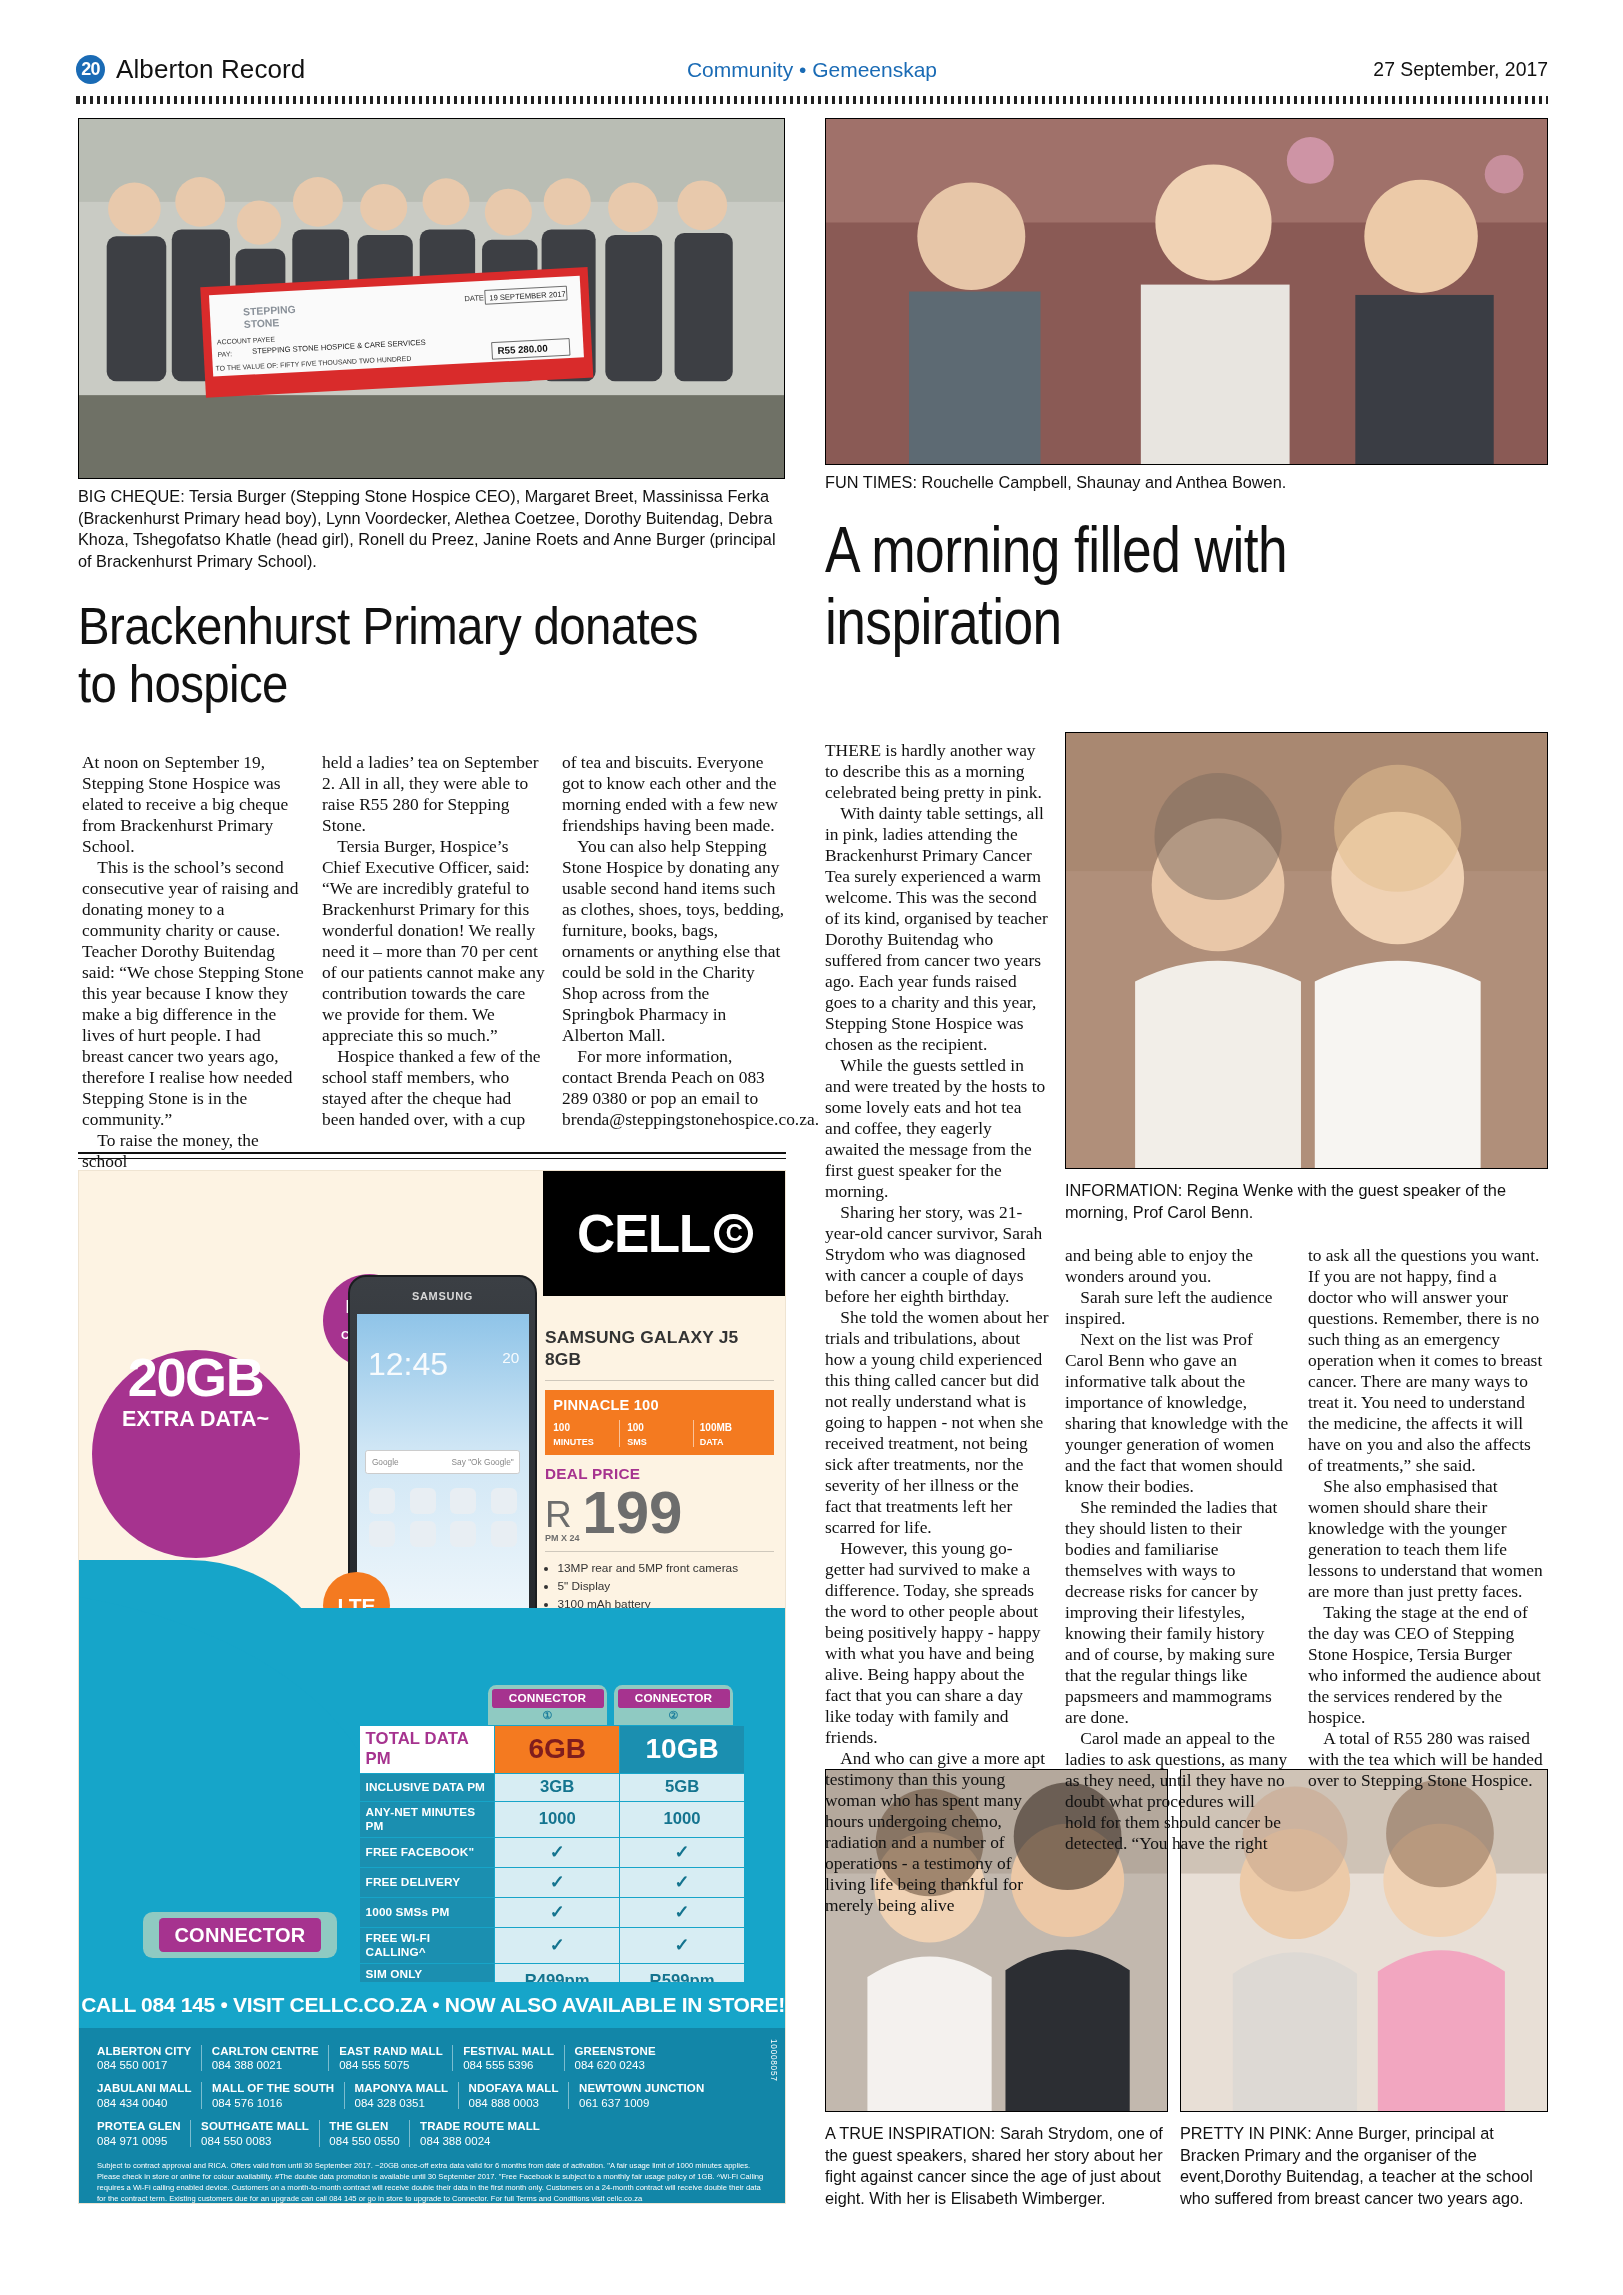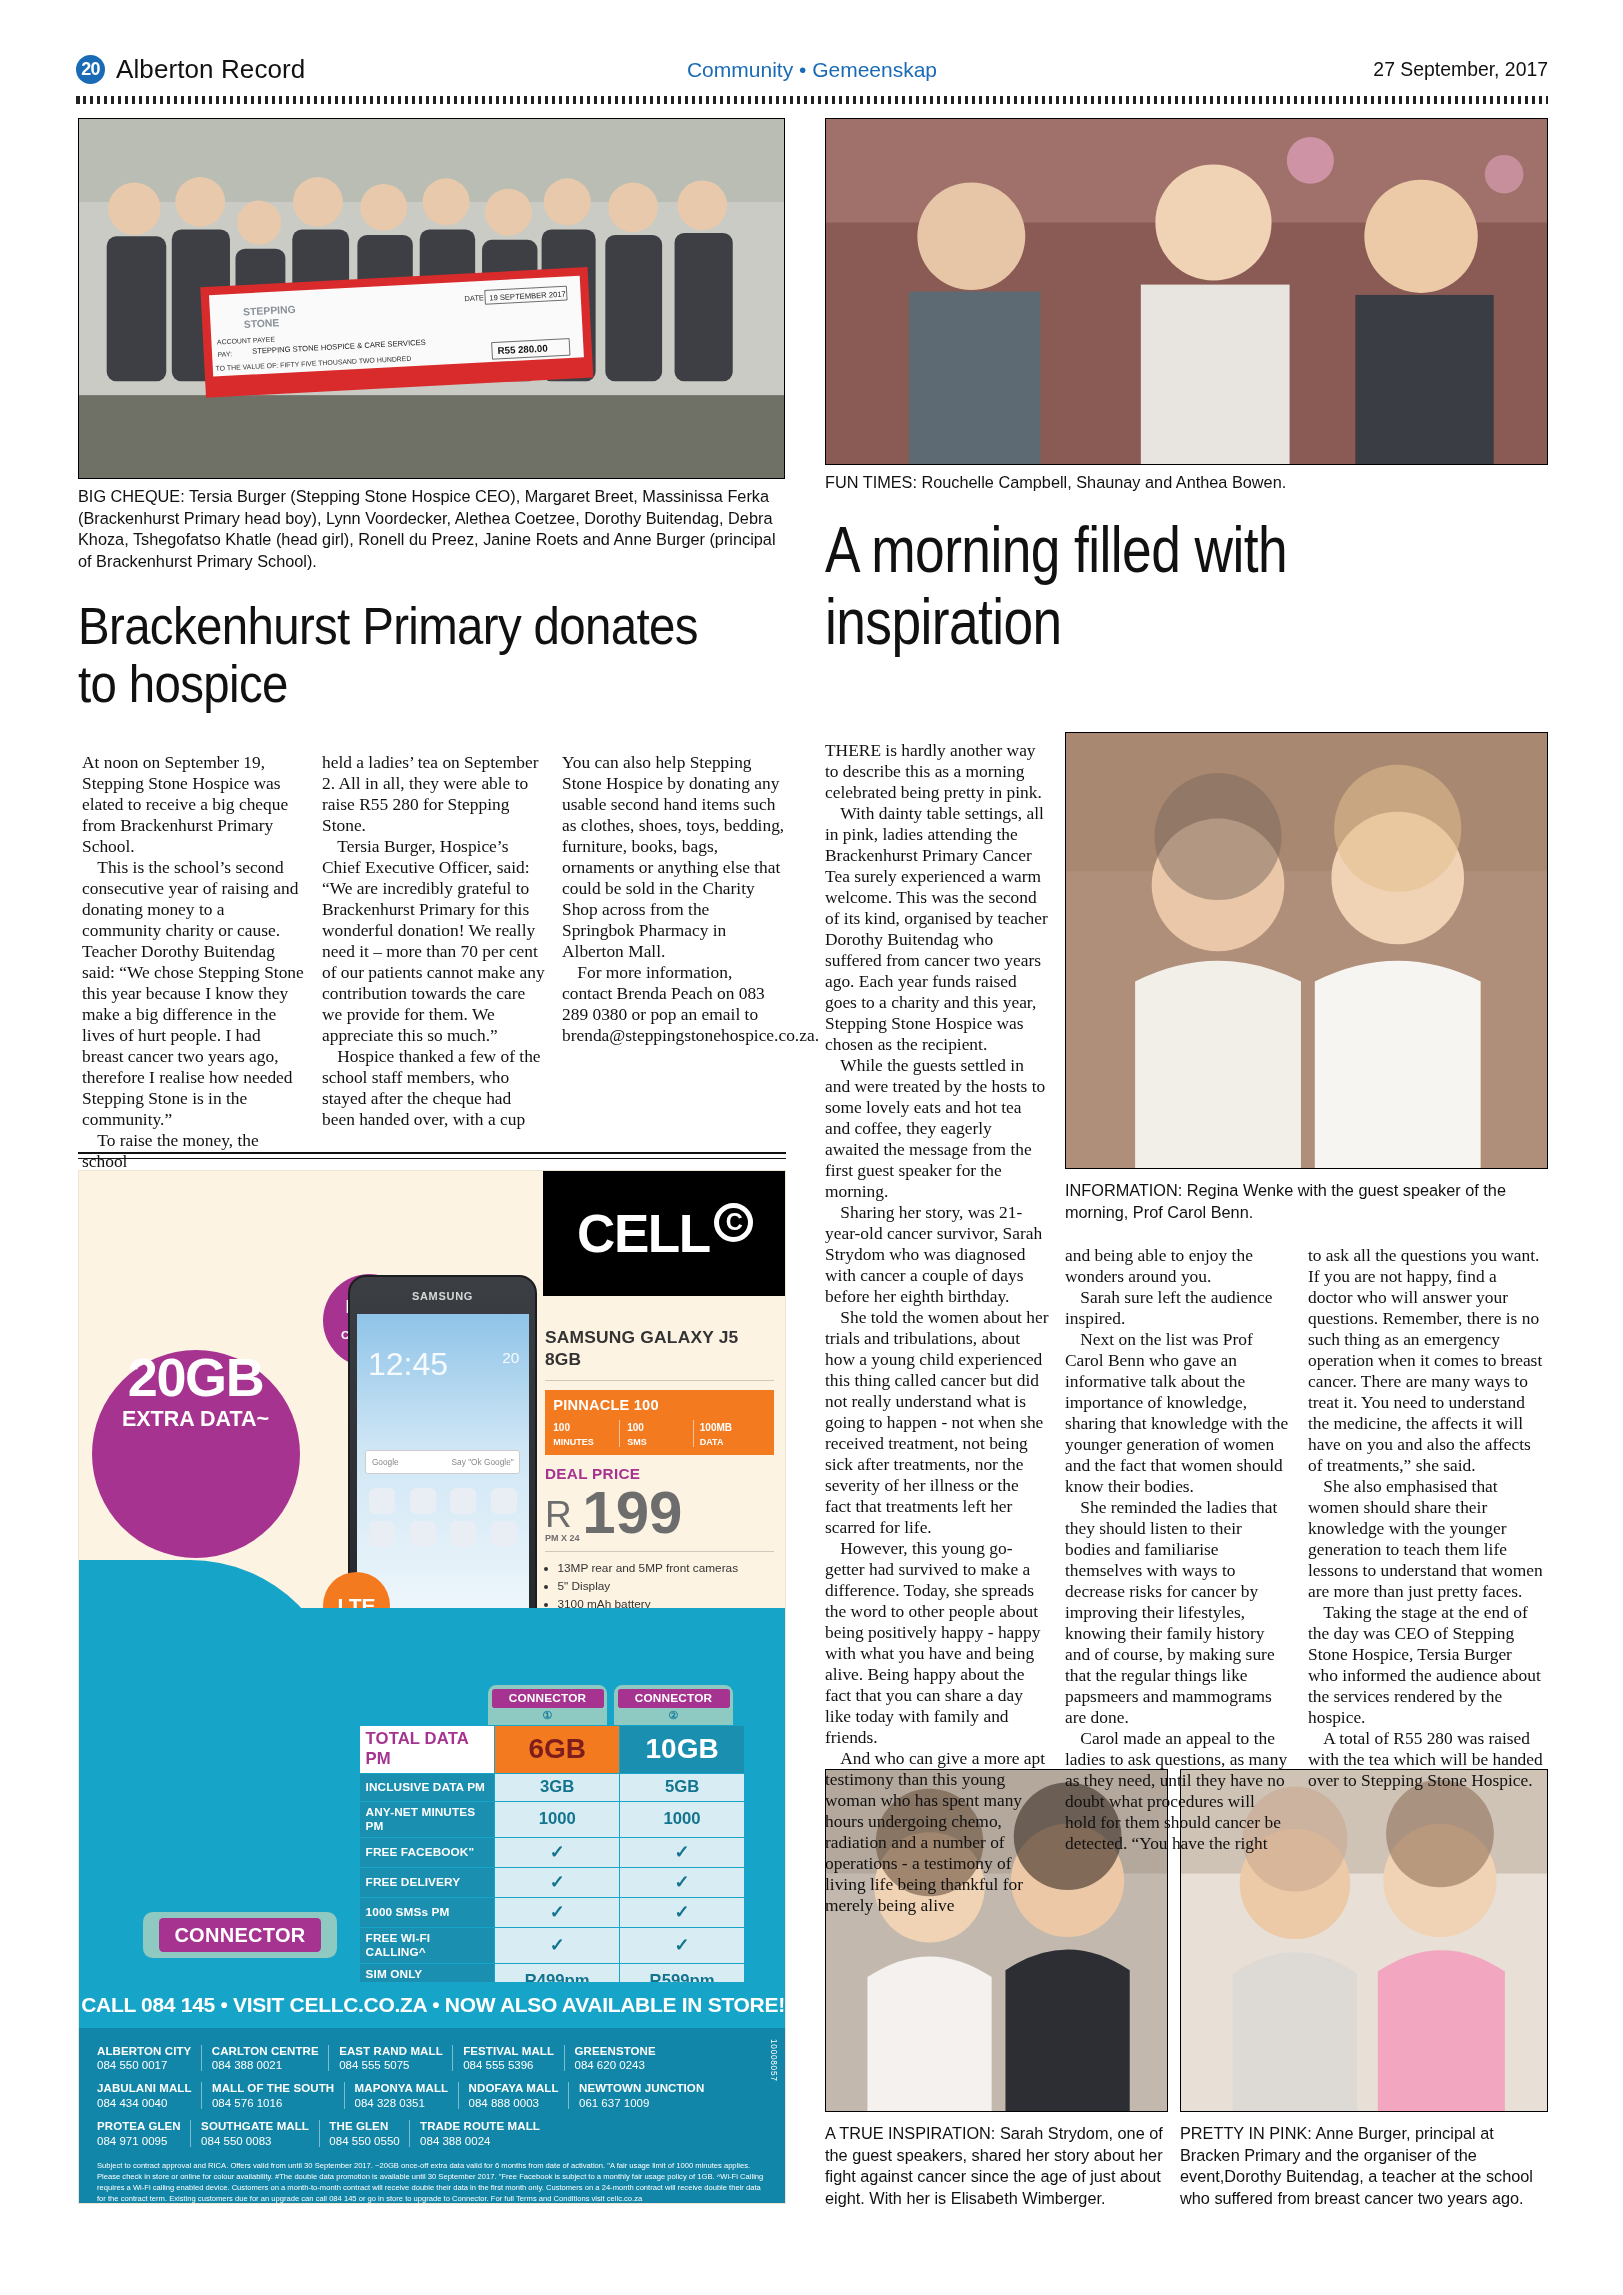--- a/index.html
+++ b/index.html
@@ -123,21 +123,21 @@
     border: 0.7px solid #efe4d2;
   }
   .ad-hero { position: absolute; left: 0; top: 0; width: 708px; height: 479px; background: #fdf3e3; }
 
   .cellc-logo {
     position: absolute; right: 0; top: 0; width: 244px; height: 125px;
     background: #000; display: flex; align-items: center; justify-content: center;
   }
   .cellc-word {
     color: #fff; font-size: 53px; font-weight: bold; letter-spacing: -1.4px;
-    display:flex; 
+    display:flex; align-items:center;
   }
   .cellc-c {
     display:inline-block; width: 39px; height: 39px; border-radius: 50%;
     border: 5.6px solid #fff; margin-left: 4.2px; position: relative;
   }
   .cellc-c::after{
     content:"C"; position:absolute; left:50%; top:50%; transform:translate(-50%,-52%);
     font-size: 23.6px; color:#fff; font-weight:bold;
   }
 
@@ -423,20 +423,21 @@
     <p>At noon on September 19, Stepping Stone Hospice was elated to receive a big cheque from Brackenhurst Primary School.</p>
     <p>This is the school’s second consecutive year of raising and donating money to a community charity or cause. Teacher Dorothy Buitendag said: “We chose Stepping Stone this year because I know they make a big difference in the lives of hurt people. I had breast cancer two years ago, therefore I realise how needed Stepping Stone is in the community.”</p>
     <p>To raise the money, the school</p>
   </div>
 <div class="bodycol" id="lc2">
     <p>held a ladies’ tea on September 2. All in all, they were able to raise R55 280 for Stepping Stone.</p>
     <p>Tersia Burger, Hospice’s Chief Executive Officer, said: “We are incredibly grateful to Brackenhurst Primary for this wonderful donation! We really need it – more than 70 per cent of our patients cannot make any contribution towards the care we provide for them. We appreciate this so much.”</p>
     <p>Hospice thanked a few of the school staff members, who stayed after the cheque had been handed over, with a cup</p>
   </div>
 <div class="bodycol" id="lc3">
+    <p>of tea and biscuits. Everyone got to know each other and the morning ended with a few new friendships having been made.</p>
     <p>You can also help Stepping Stone Hospice by donating any usable second hand items such as clothes, shoes, toys, bedding, furniture, books, bags, ornaments or anything else that could be sold in the Charity Shop across from the Springbok Pharmacy in Alberton Mall.</p>
     <p>For more information, contact Brenda Peach on 083 289 0380 or pop an email to brenda@steppingstonehospice.co.za.</p>
   </div>
 
 <div class="bodycol" id="rc1">
     <p>THERE is hardly another way to describe this as a morning celebrated being pretty in pink.</p>
     <p>With dainty table settings, all in pink, ladies attending the Brackenhurst Primary Cancer Tea surely experienced a warm welcome. This was the second of its kind, organised by teacher Dorothy Buitendag who suffered from cancer two years ago. Each year funds raised goes to a charity and this year, Stepping Stone Hospice was chosen as the recipient.</p>
     <p>While the guests settled in and were treated by the hosts to some lovely eats and hot tea and coffee, they eagerly awaited the message from the first guest speaker for the morning.</p>
     <p>Sharing her story, was 21-year-old cancer survivor, Sarah Strydom who was diagnosed with cancer a couple of days before her eighth birthday.</p>
     <p>She told the women about her trials and tribulations, about how a young child experienced this thing called cancer but did not really understand what is going to happen - not when she received treatment, not being sick after treatments, nor the severity of her illness or the fact that treatments left her scarred for life.</p>

